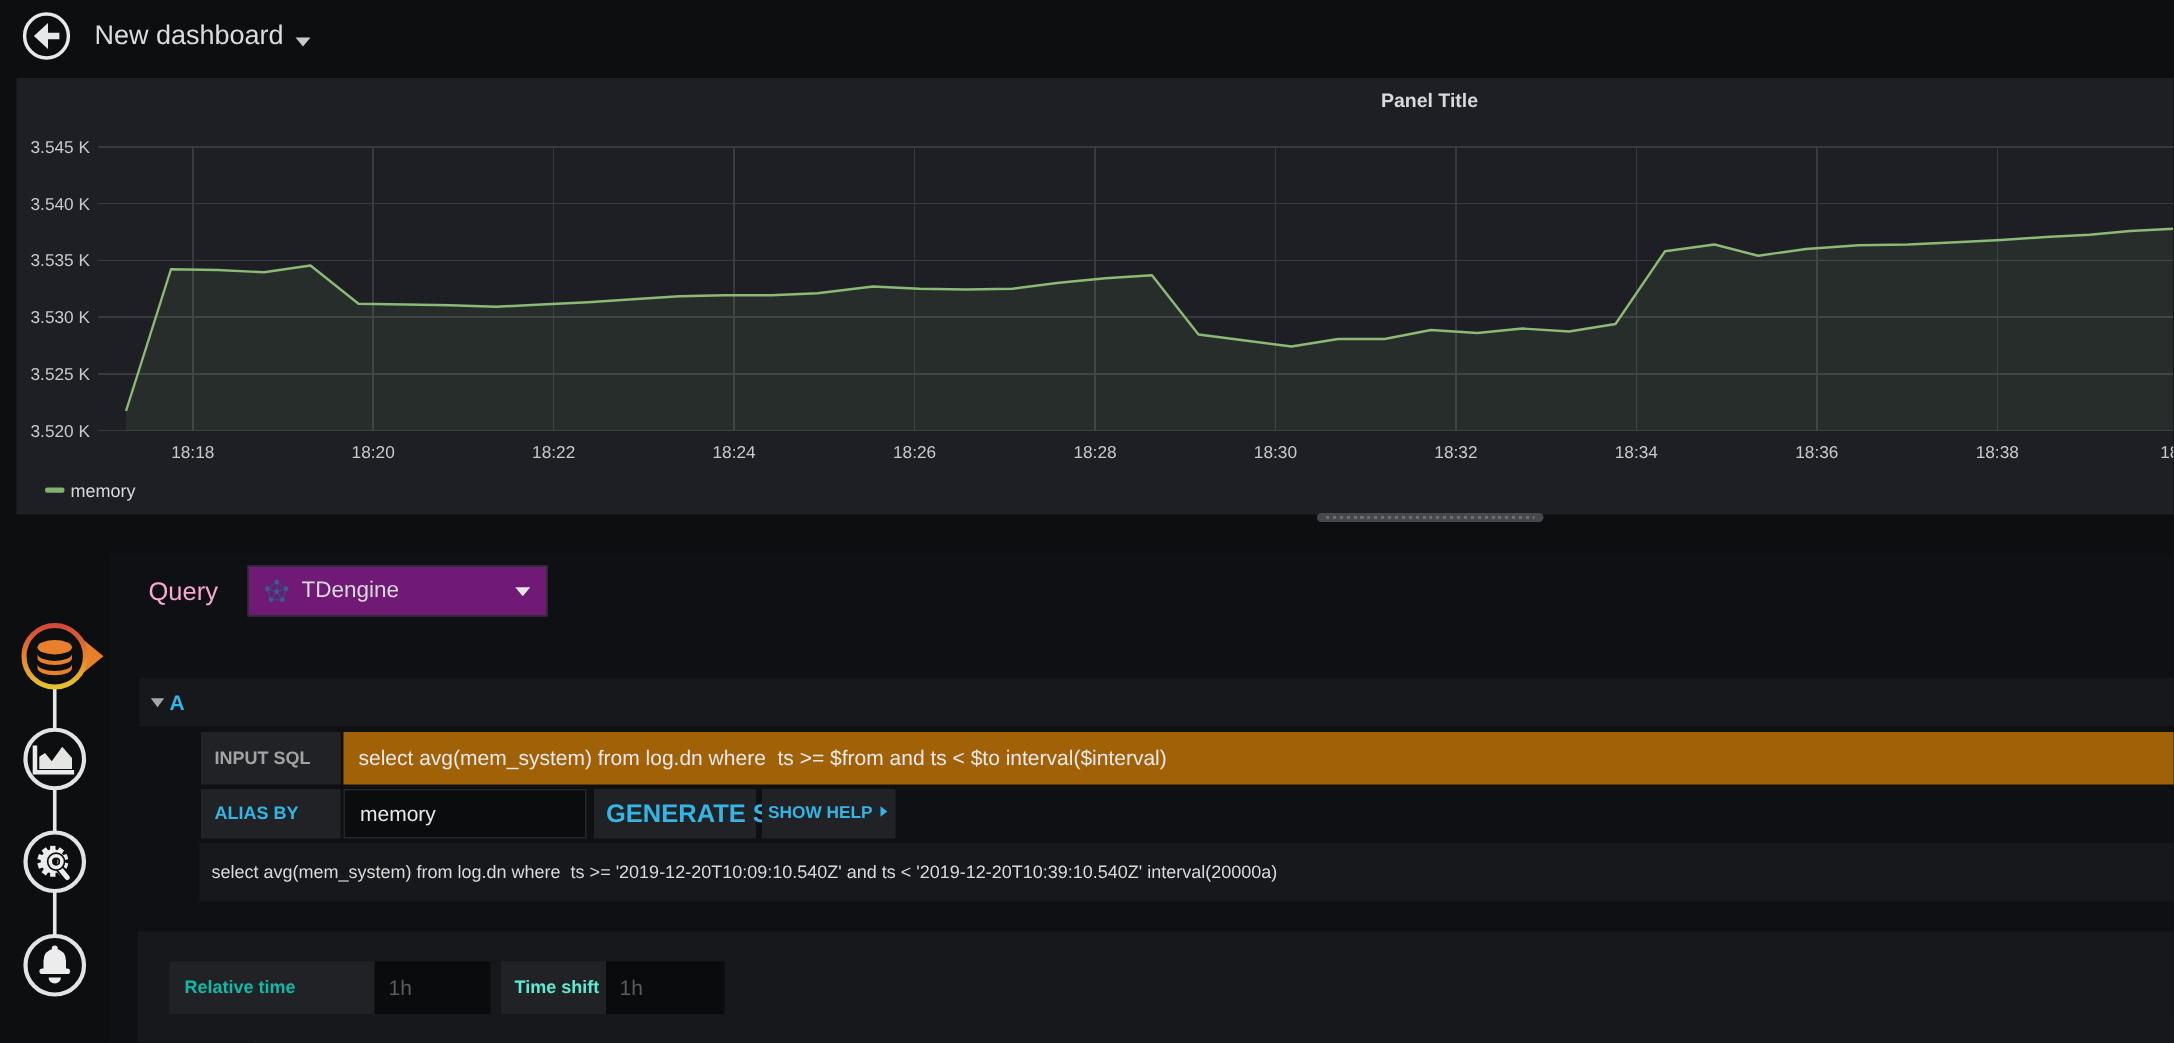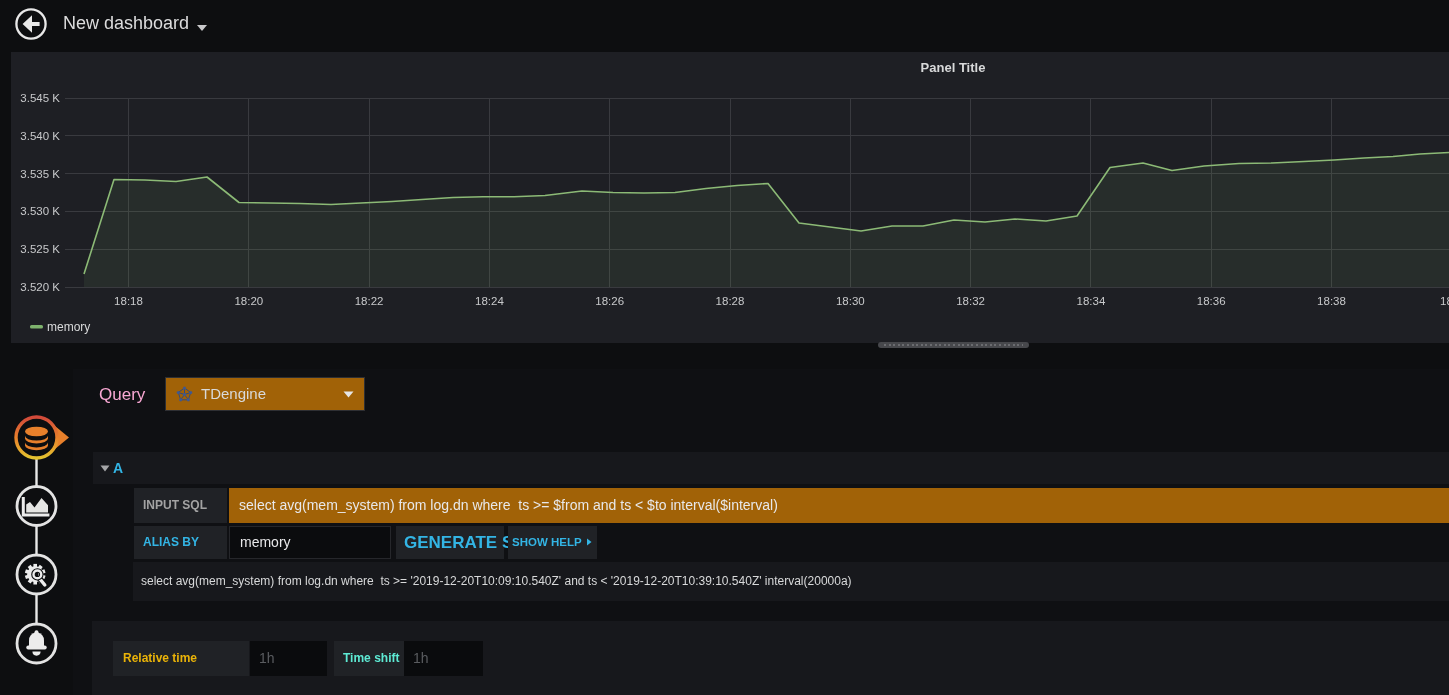--- a/index.html
+++ b/index.html
@@ -77,21 +77,21 @@
     <text x="47" y="331" fill="#d8d9da" font-size="12">memory</text>
   </svg>
 </div>
 
 <div class="abs" style="left:878px;top:342px;width:151px;height:6px;border-radius:3px;background:#47484c;"></div>
 <div class="abs" style="left:884px;top:344px;width:139px;height:2px;background:repeating-linear-gradient(90deg,#6b6c70 0 2px,transparent 2px 4.6px);"></div>
 
 <div class="abs" style="left:73px;top:369px;width:1376px;height:326px;background:#0f1013;"></div>
 
 <div class="abs" style="left:99px;top:385px;font-size:17px;color:#f9a8d4;font-weight:500;">Query</div>
-<div class="abs" style="left:165px;top:377px;width:200px;height:34px;background:#a16207;border:1px solid #2e2f33;">
+<div class="abs" style="left:165px;top:377px;width:200px;height:34px;background:#701a75;border:1px solid #2e2f33;">
   <svg style="position:absolute;left:10px;top:8px;" width="17" height="17" viewBox="0 0 17 17">
     <g stroke="#33497c" stroke-width="1" fill="none">
       <path d="M8.5 2 L14.7 6.5 L12.3 13.8 L4.7 13.8 L2.3 6.5 Z"></path>
       <path d="M8.5 2 L8.5 8.5 M14.7 6.5 L8.5 8.5 M12.3 13.8 L8.5 8.5 M4.7 13.8 L8.5 8.5 M2.3 6.5 L8.5 8.5"></path>
     </g>
     <g fill="#40598f">
       <circle cx="8.5" cy="2" r="1.6"></circle>
         <circle cx="14.7" cy="6.5" r="1.6"></circle>
         <circle cx="12.3" cy="13.8" r="1.6"></circle>
         <circle cx="4.7" cy="13.8" r="1.6"></circle>
@@ -126,21 +126,21 @@
   <div style="position:absolute;left:374px;top:0;width:89px;height:33px;background:#202226;color:#33b5e5;font-size:11.5px;font-weight:bold;line-height:33px;padding-left:4px;white-space:nowrap;">SHOW HELP<svg width="6" height="8" viewBox="0 0 6 8" style="margin-left:4px;">
         <path d="M1 0.5 L5.5 4 L1 7.5 Z" fill="#33b5e5"></path>
       </svg></div>
 </div>
 
 <div class="abs" style="left:133px;top:562px;width:1316px;height:39px;background:#17181c;">
   <div style="position:absolute;left:8px;top:12px;font-family:Liberation Sans, sans-serif;font-size:12px;color:#d8d9da;white-space:pre;">select avg(mem_system) from log.dn where  ts &gt;= '2019-12-20T10:09:10.540Z' and ts &lt; '2019-12-20T10:39:10.540Z' interval(20000a)</div>
 </div>
 
 <div class="abs" style="left:92px;top:621px;width:1357px;height:74px;background:#17181c;">
-  <div style="position:absolute;left:21px;top:20px;width:136px;height:35px;background:#202226;color:#eab308;font-size:12px;font-weight:bold;line-height:35px;padding-left:10px;">Relative time</div>
+  <div style="position:absolute;left:21px;top:20px;width:136px;height:35px;background:#202226;color:#14b8a6;font-size:12px;font-weight:bold;line-height:35px;padding-left:10px;">Relative time</div>
   <div style="position:absolute;left:158px;top:20px;width:77px;height:35px;background:#0a0b0d;color:#5a5c60;font-size:14px;line-height:35px;padding-left:9px;">1h</div>
   <div style="position:absolute;left:242px;top:20px;width:70px;height:35px;background:#202226;color:#5eead4;font-size:12px;font-weight:bold;line-height:35px;padding-left:9px;white-space:nowrap;">Time shift</div>
   <div style="position:absolute;left:312px;top:20px;width:79px;height:35px;background:#0a0b0d;color:#5a5c60;font-size:14px;line-height:35px;padding-left:9px;">1h</div>
 </div>
 
 <svg class="abs" style="left:0px;top:400px;" width="80" height="280" viewBox="0 0 80 280">
   <defs>
     <linearGradient id="ggrad" x1="0" y1="0" x2="0" y2="1">
       <stop offset="0" stop-color="#d2493a"></stop>
       <stop offset="0.5" stop-color="#e8802b"></stop>

